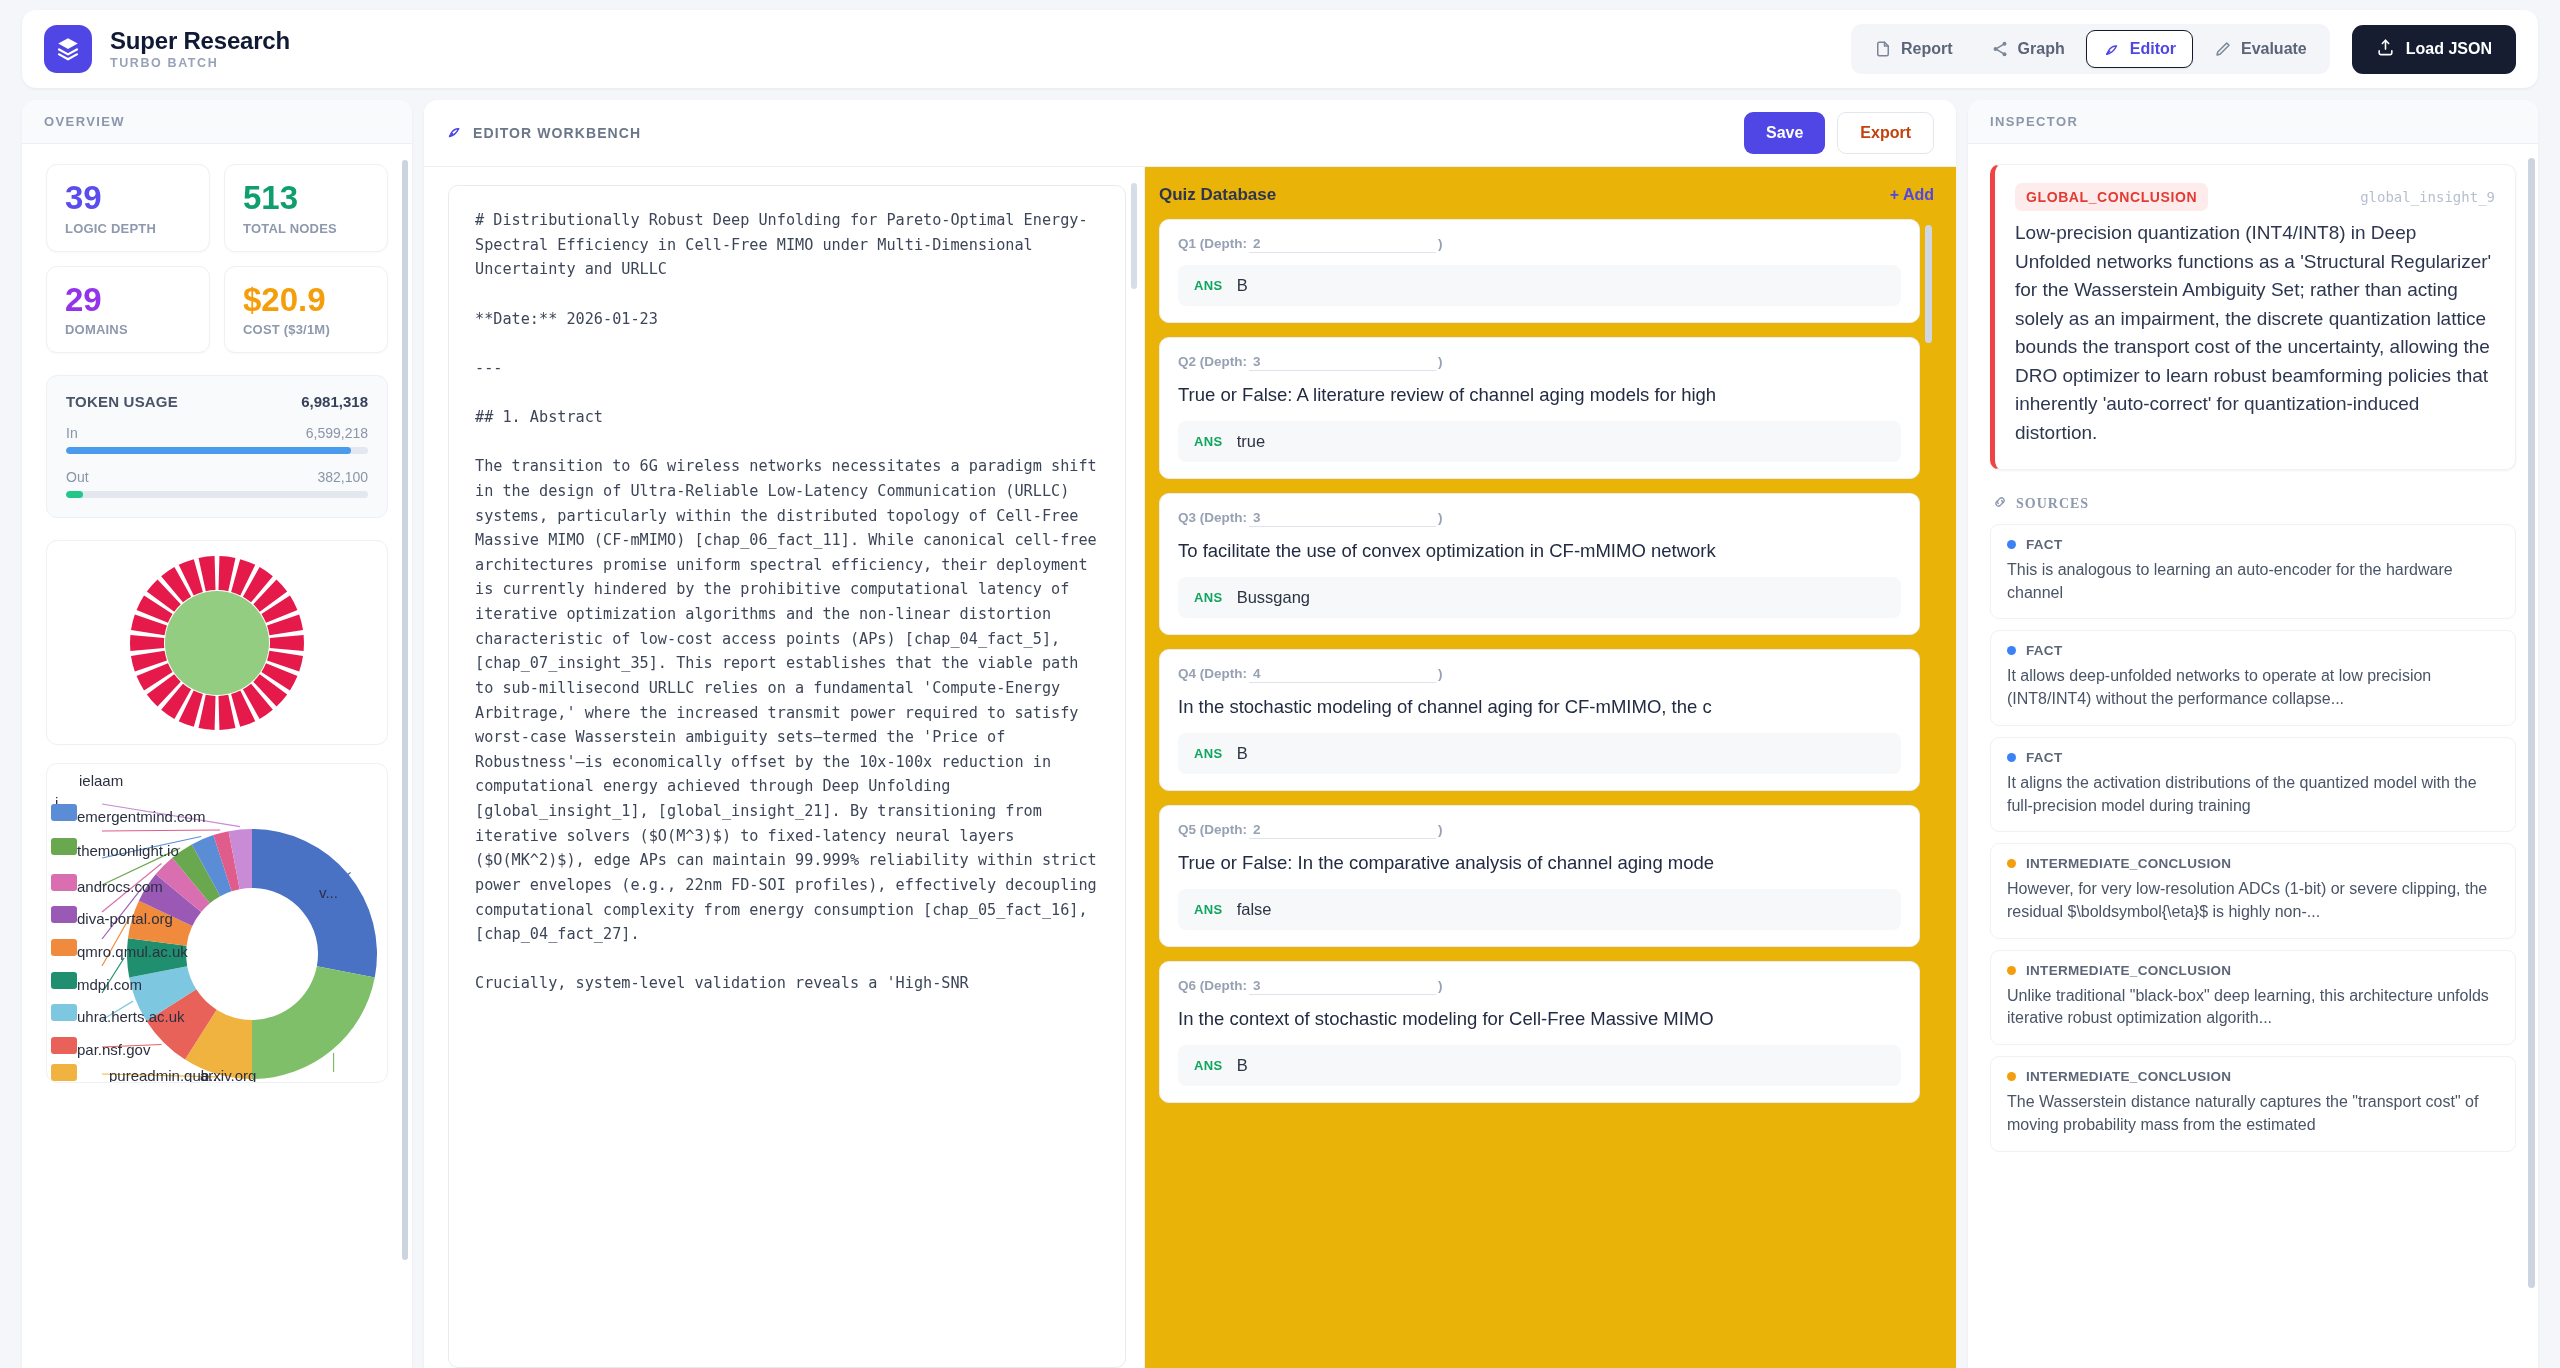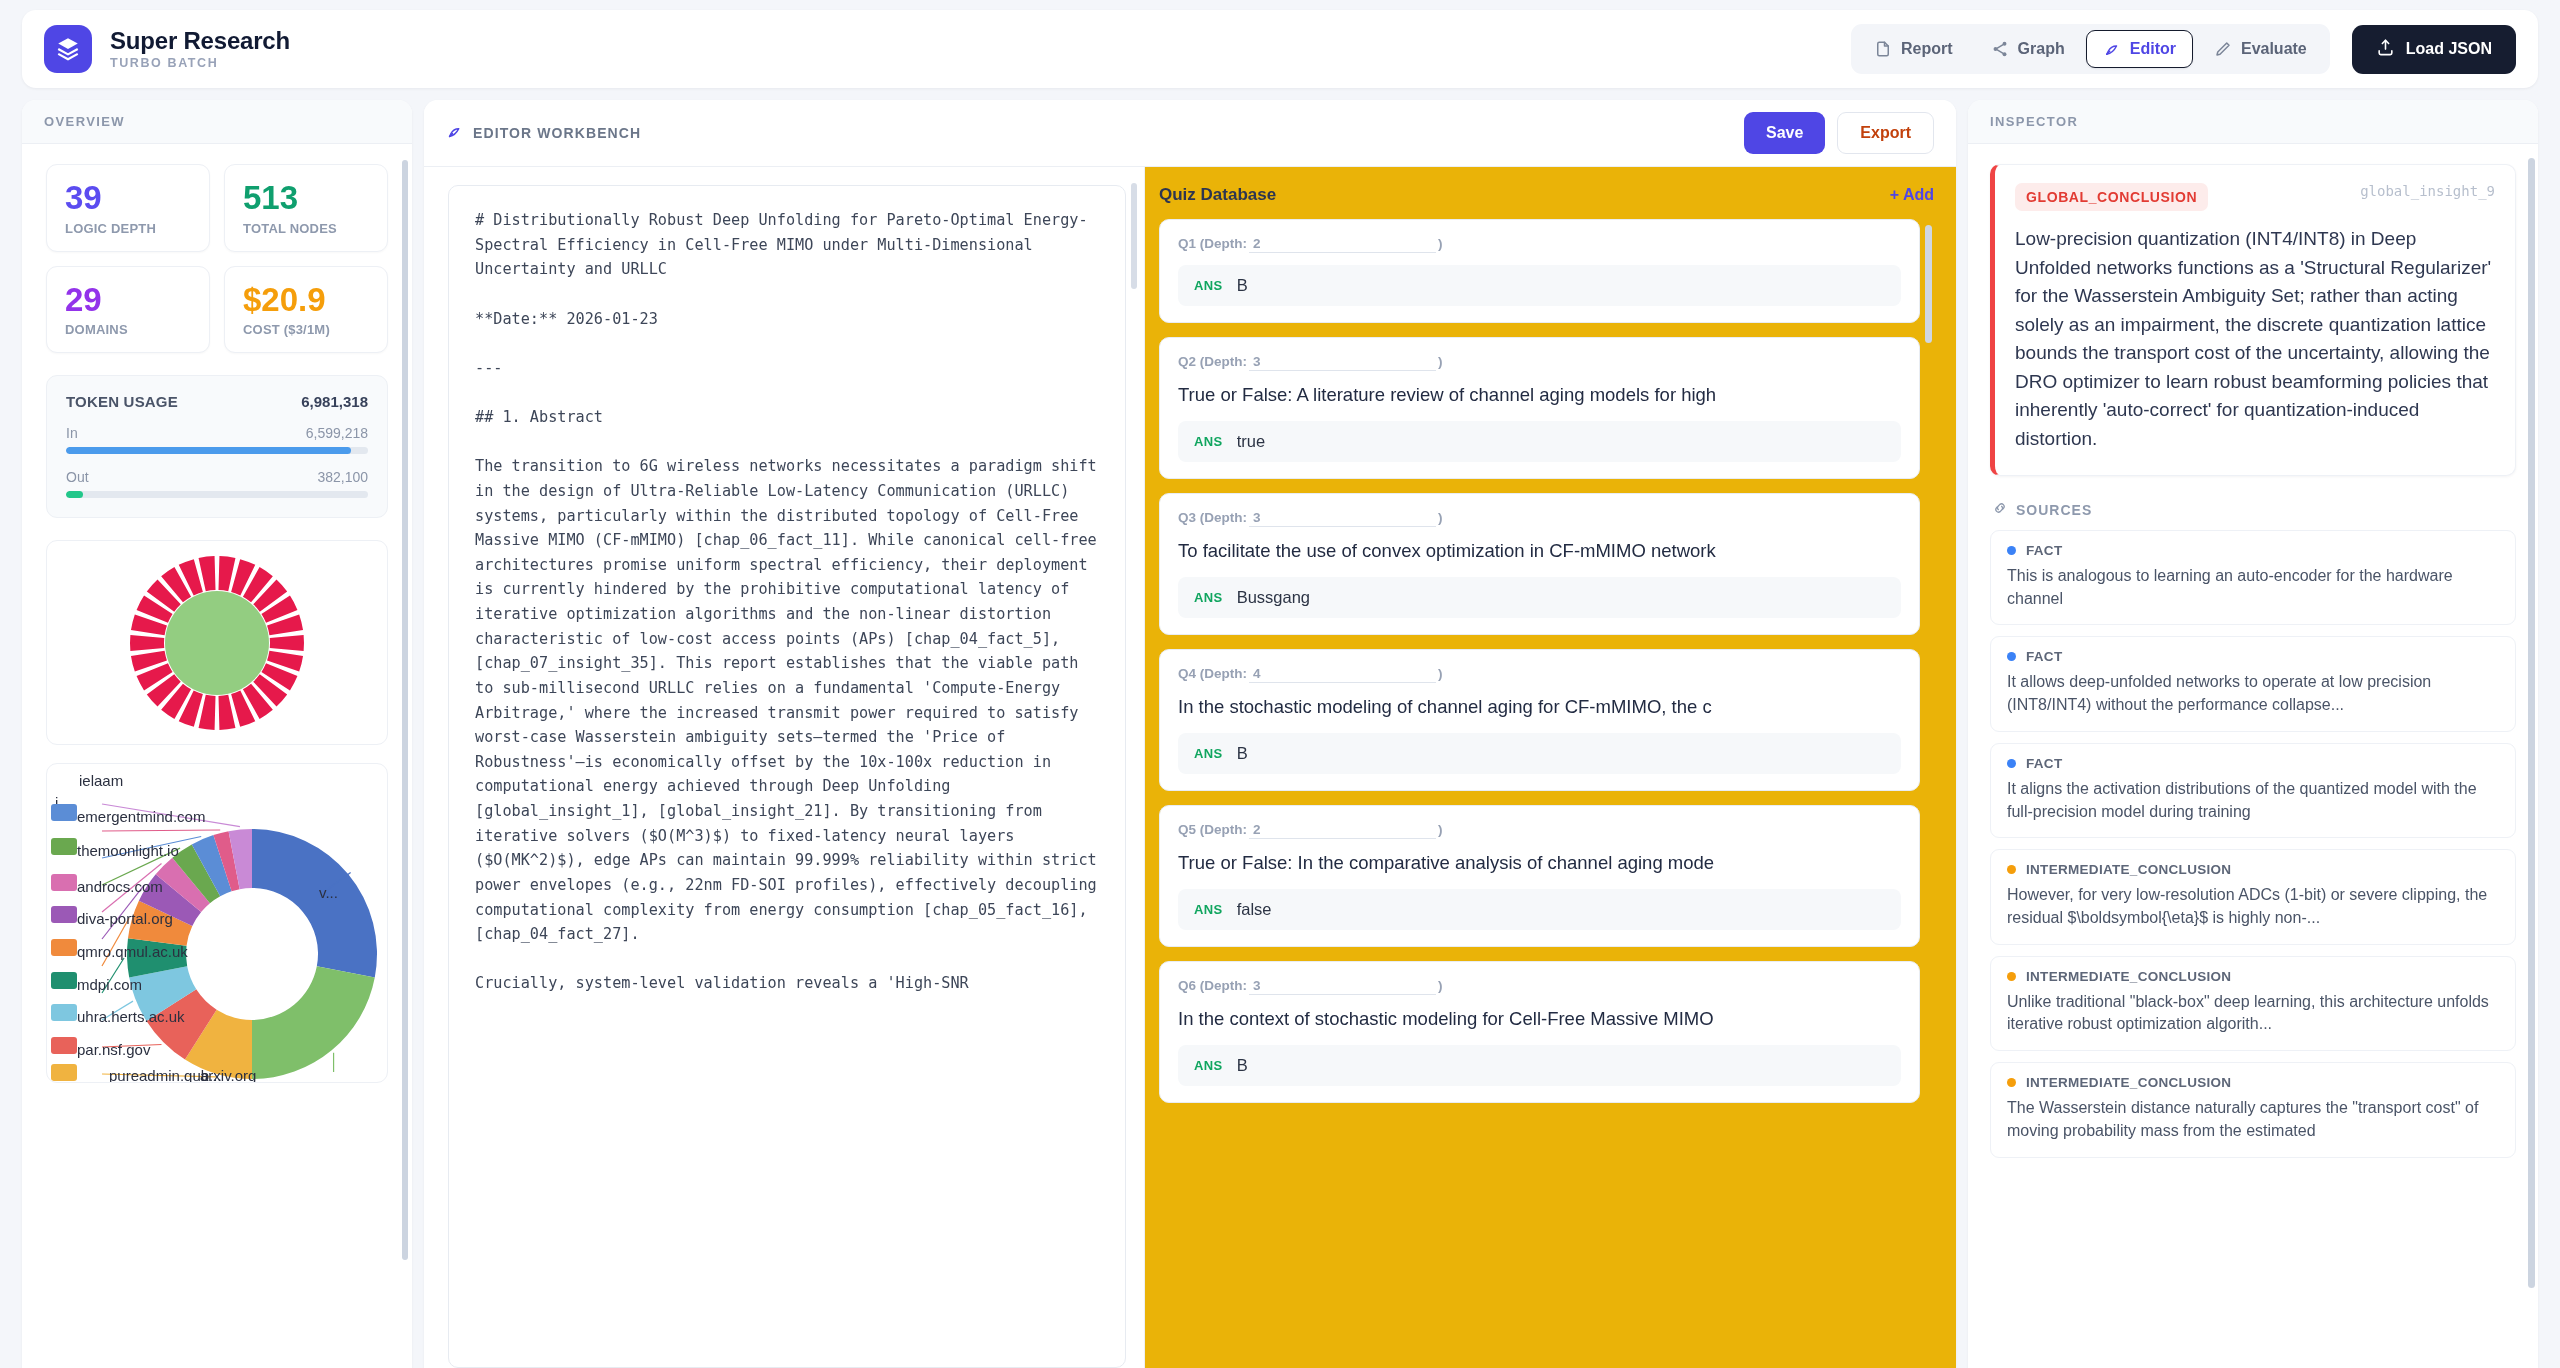--- a/index.html
+++ b/index.html
@@ -240,34 +240,35 @@
   
   .inspector { width: 570px; }
   .insp-body {
     flex: 1; overflow: hidden; padding: 20px 22px 0 22px; position: relative;
   }
   .insight-card {
     background: #ffffff; border: 1px solid #eef1f6; border-left: 5px solid #ef4444;
     border-radius: 10px; padding: 18px 20px 22px 20px;
     box-shadow: 0 1px 3px rgba(16,24,40,.05);
   }
-  .insight-top { display: flex; margin-bottom: 14px; }
+  .insight-top { display: flex; align-items: center; margin-bottom: 8px; }
   .badge {
     background: #fdeceb; color: #e23b33;
     font-size: 14px; font-weight: bold; letter-spacing: .6px;
     padding: 6px 11px; border-radius: 7px;
   }
   .insight-id {
     margin-left: auto; font-family: "DejaVu Sans Mono", monospace;
     font-size: 14px; color: #b7bfcd;
   }
   .insight-text { font-size: 19px; line-height: 1.5; color: #2e3750; }
   .sources-head {
     display: flex; align-items: center; gap: 8px;
     margin: 24px 0 10px 2px;
+    font-family: Liberation Serif, serif;
   }
   .sources-head .cap {
     font-size: 14px; font-weight: bold; letter-spacing: 1px; color: #8e99ad;
   }
   .src-card {
     background: #ffffff; border: 1px solid #eef1f6; border-radius: 9px;
     padding: 12px 16px 14px 16px; margin-bottom: 11px;
   }
   .src-top { display: flex; align-items: center; gap: 10px; margin-bottom: 7px; }
   .dot { width: 9px; height: 9px; border-radius: 50%; display: inline-block; }

